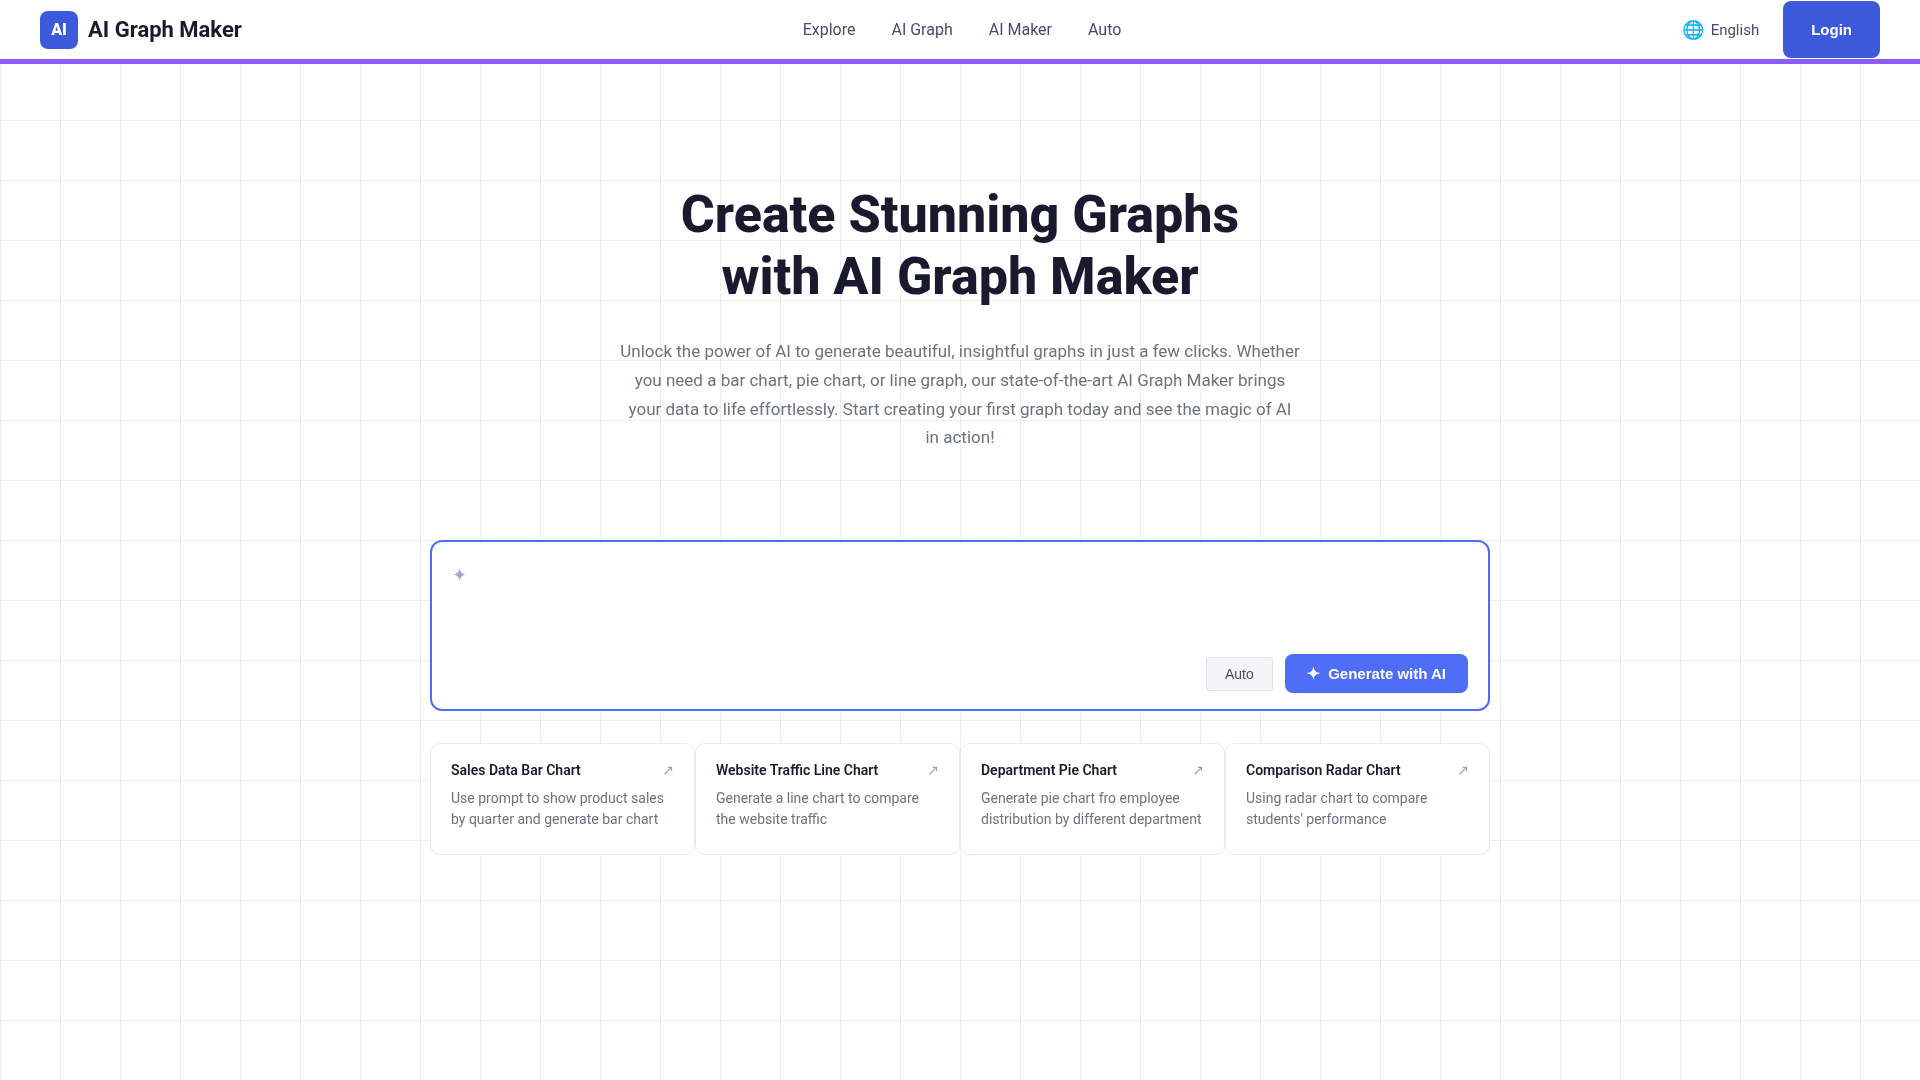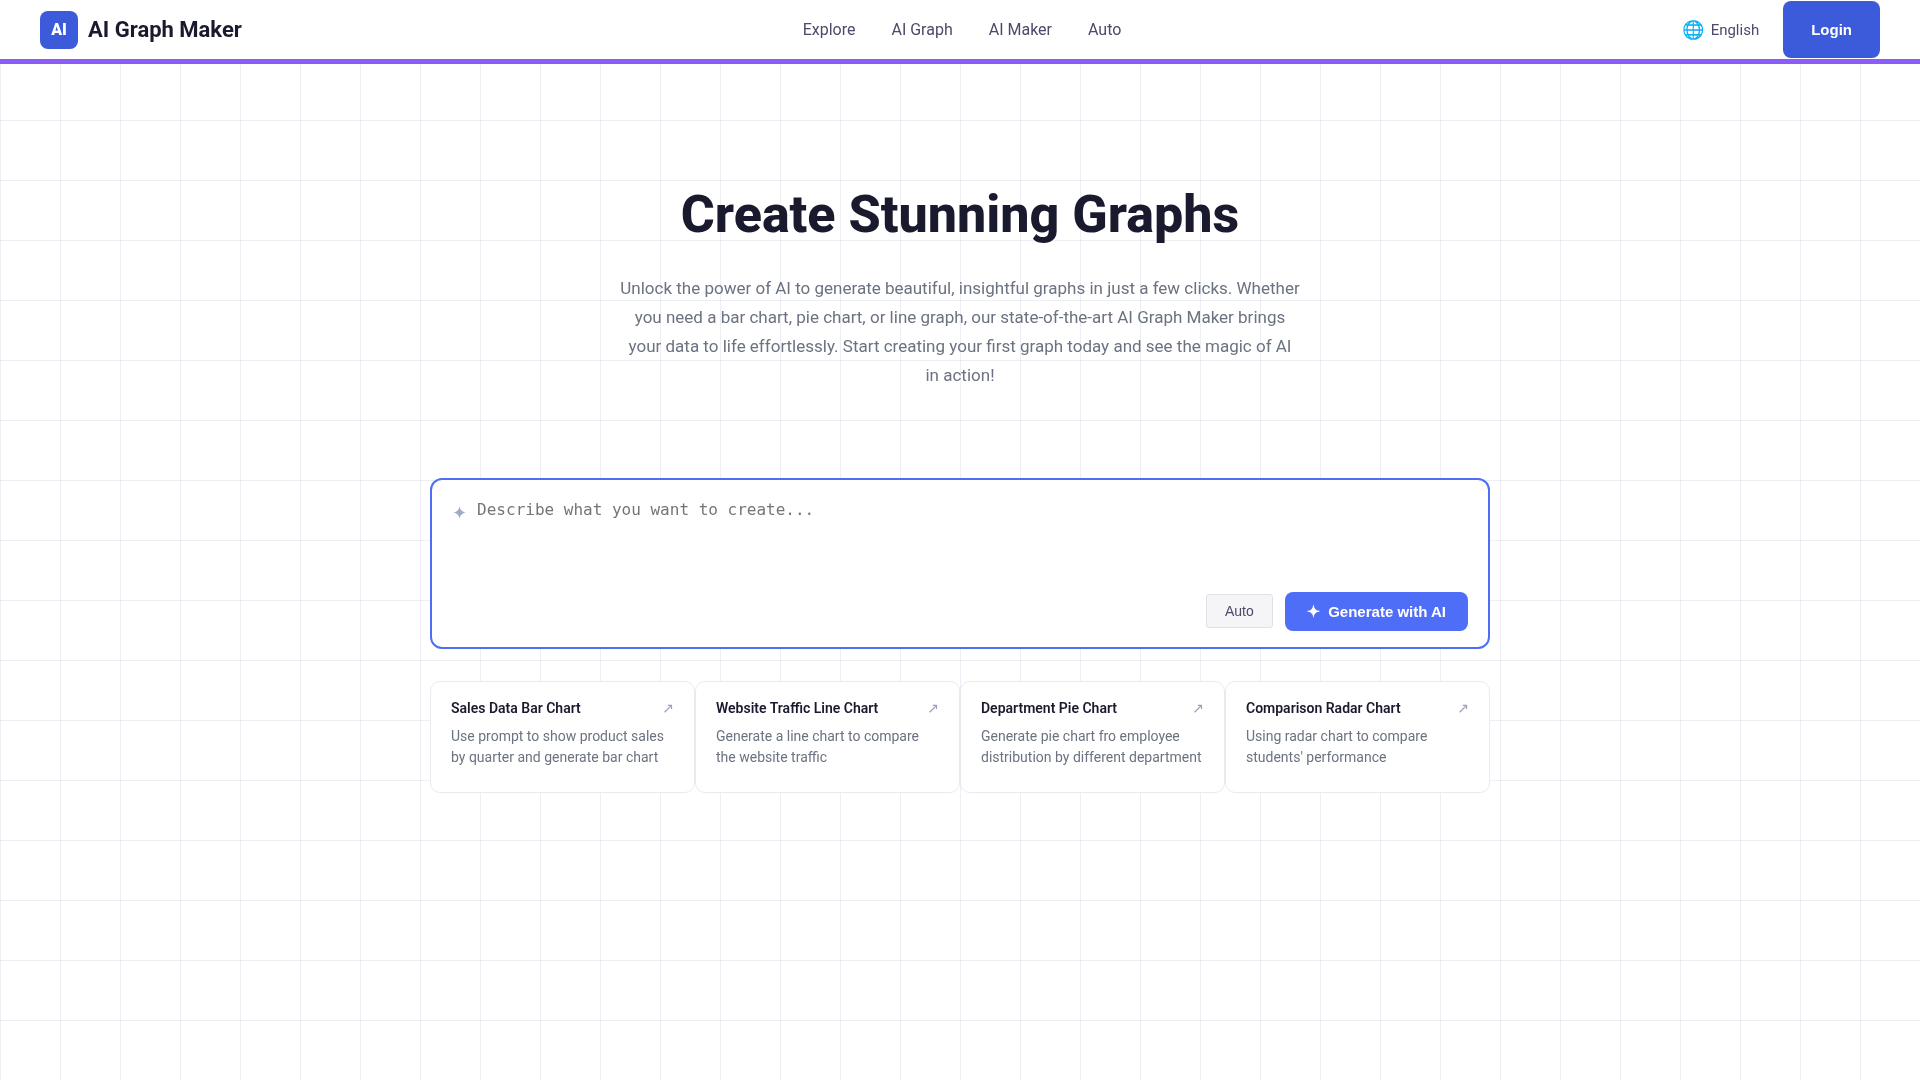--- a/index.html
+++ b/index.html
@@ -294,28 +294,28 @@
     </div>
     <button class="login-btn">Login</button>
   </div>
 </header>
 
 <main>
 
   <section class="hero-section">
     <h1 class="hero-title">
       <span>Create Stunning Graphs</span><br>
+      <span>with AI Graph Maker</span>
     </h1>
     <p class="hero-description">Unlock the power of AI to generate beautiful, insightful graphs in just a few clicks. Whether you need a bar chart, pie chart, or line graph, our state-of-the-art AI Graph Maker brings your data to life effortlessly. Start creating your first graph today and see the magic of AI in action!</p>
   </section>
 
   <div class="prompt-container">
     <div class="prompt-input-area">
       <span class="sparkle-icon">✦</span>
-      <textarea class="prompt-input" rows="3" placeholder="Describe what you want to create..." style=""></textarea>
     </div>
     <div class="prompt-footer">
       <button class="auto-btn">Auto</button>
       <button class="generate-btn">
         <span class="generate-sparkle">✦</span>
         <span>Generate with AI</span>
       </button>
     </div>
   </div>
 

